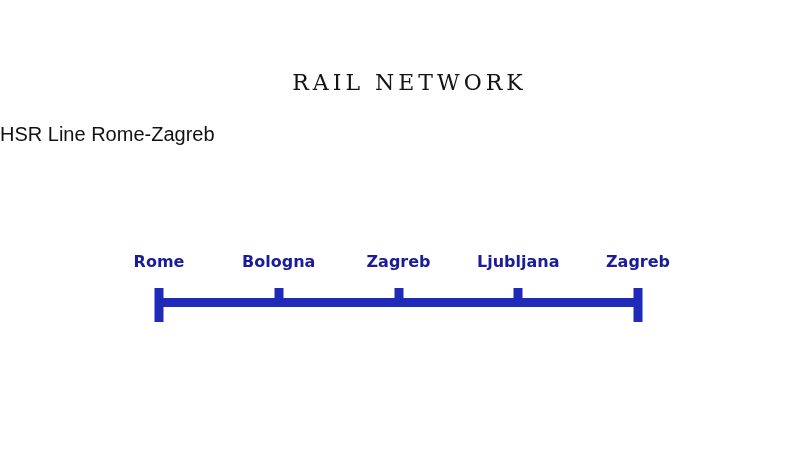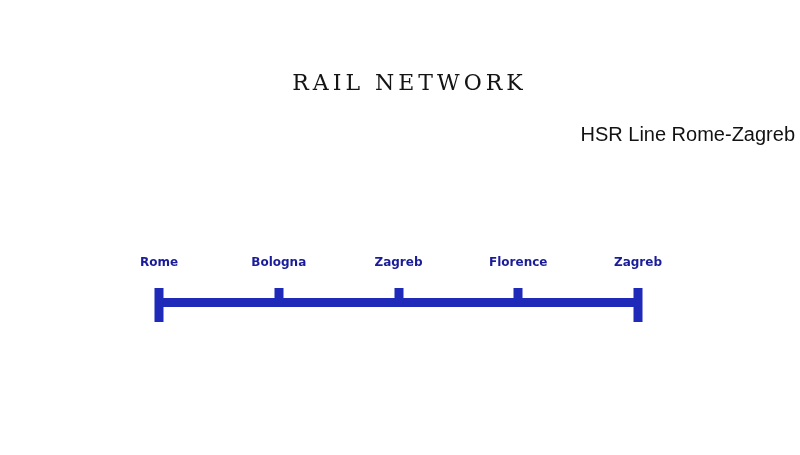--- a/index.html
+++ b/index.html
@@ -30,23 +30,23 @@
     font-size: 22px;
     letter-spacing: 4px;
     color: #141414;
     text-transform: uppercase;
     padding-left: 19px;
   }
   .figure-subtitle {
     position: absolute;
     top: 123px;
     left: 0;
-    right: 5px;
+    right: 16px;
     margin: 0;
-    text-align: right;
+    text-align: left;
     font-family: "Liberation Sans", sans-serif;
     font-weight: 400;
     font-size: 20px;
     color: #121212;
   }
   .line-area {
     position: absolute;
     left: 159px;
     top: 252px;
     width: 479px;
@@ -67,21 +67,21 @@
     height: 100%;
   }
   .station-label {
     position: absolute;
     top: 0;
     left: 0;
     transform: translateX(-50%);
     white-space: nowrap;
     font-family: "DejaVu Sans", sans-serif;
     font-weight: bold;
-    font-size: 12px;
+    font-size: 16px;
     line-height: 20px;
     color: var(--label-color, #1a1d99);
   }
   .tick {
     position: absolute;
     top: 36px;
     left: 0;
     transform: translateX(-50%);
     width: 9px;
     height: 19px;
@@ -107,21 +107,21 @@
       </div>
       <div class="station" style="left: 25%;">
         <div class="station-label">Bologna</div>
         <div class="tick"></div>
       </div>
       <div class="station" style="left: 50%;">
         <div class="station-label">Zagreb</div>
         <div class="tick"></div>
       </div>
       <div class="station" style="left: 75%;">
-        <div class="station-label">Florence</div>
+        <div class="station-label">Ljubljana</div>
         <div class="tick"></div>
       </div>
       <div class="station" style="left: 100%;">
         <div class="station-label">Zagreb</div>
         <div class="tick endpoint"></div>
       </div>
     </div>
 </div>
 
 </body></html>

